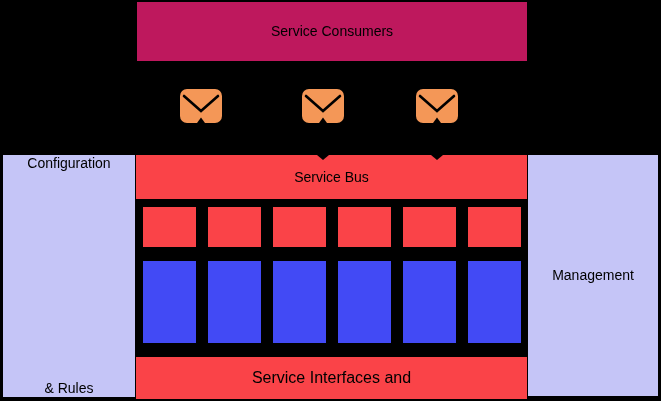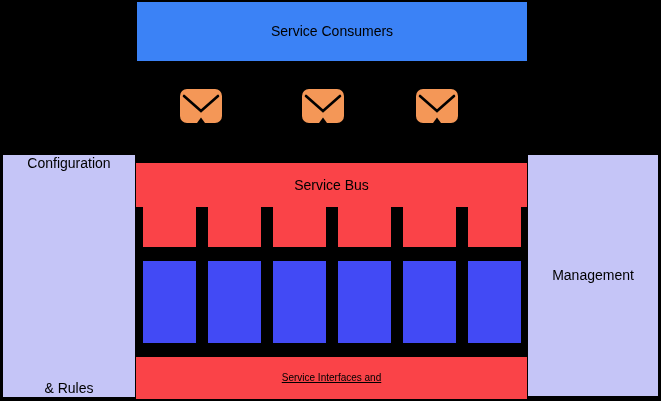--- a/index.html
+++ b/index.html
@@ -3,38 +3,38 @@
 <meta charset="utf-8">
 <style>
   html,body{margin:0;padding:0;background:#000;}
   #canvas{
     position:relative;width:661px;height:401px;background:#000;
     font-family:"Liberation Sans","DejaVu Sans",sans-serif;color:#000;
     overflow:hidden;
   }
   .box{position:absolute;display:flex;align-items:center;justify-content:center;
        text-align:center;font-size:14px;line-height:17px;}
-  #consumers{left:137px;top:2px;width:390px;height:59px;background:#3b82f6;}
+  #consumers{left:137px;top:2px;width:390px;height:59px;background:#be185d;}
   .envelope{position:absolute;top:89px;width:42px;height:34px;}
   #env-1{left:180px;}
   #env-2{left:302px;}
   #env-3{left:416px;}
   #left-panel{left:3px;top:155px;width:132px;height:242px;background:#C5C5F7;flex-direction:column;justify-content:space-between;}
   #right-panel{left:528px;top:155px;width:130px;height:241px;background:#C5C5F7;flex-direction:column;}
-  #service-bus{left:136px;top:155px;width:391px;height:44px;background:#FA4348;margin-top:8px;}
+  #service-bus{left:136px;top:155px;width:391px;height:44px;background:#FA4348;}
   .arrow-notch{position:absolute;top:155px;width:0;height:0;
        border-left:6px solid transparent;border-right:6px solid transparent;
        border-top:5px solid #000;}
   #notch-2{left:317px;}
   #notch-3{left:431px;}
   .iface-box{position:absolute;top:207px;width:53px;height:40px;background:#FA4348;}
   .impl-box{position:absolute;top:261px;width:53px;height:82px;background:#424AF5;}
   .col-1{left:143px;} .col-2{left:208px;} .col-3{left:273px;}
   .col-4{left:338px;} .col-5{left:403px;} .col-6{left:468px;}
-  #interfaces-bar{left:136px;top:357px;width:391px;height:42px;background:#FA4348;flex-direction:column;font-size:10px;line-height:16px;text-decoration:underline;}
+  #interfaces-bar{left:136px;top:357px;width:391px;height:42px;background:#FA4348;flex-direction:column;font-size:16px;line-height:16px;}
 </style>
 </head>
 <body>
 
 <div id="canvas">
 
   <div class="box" id="consumers">
     <span>Service Consumers</span>
   </div>
 

